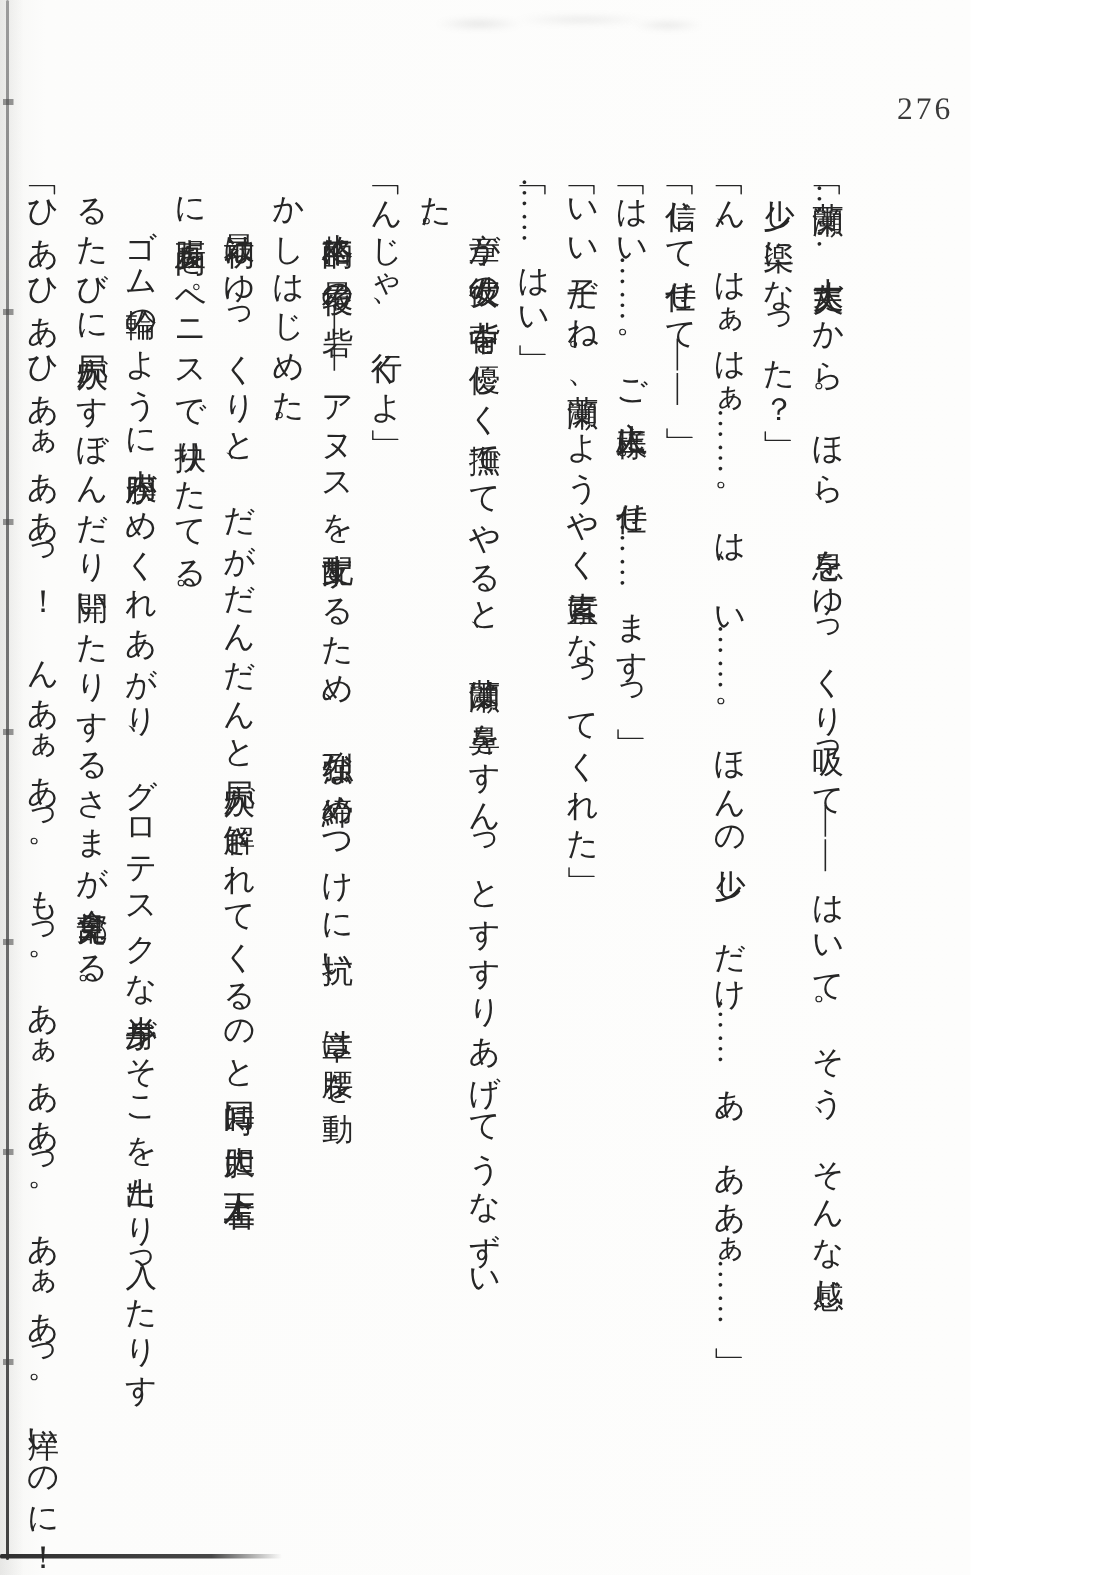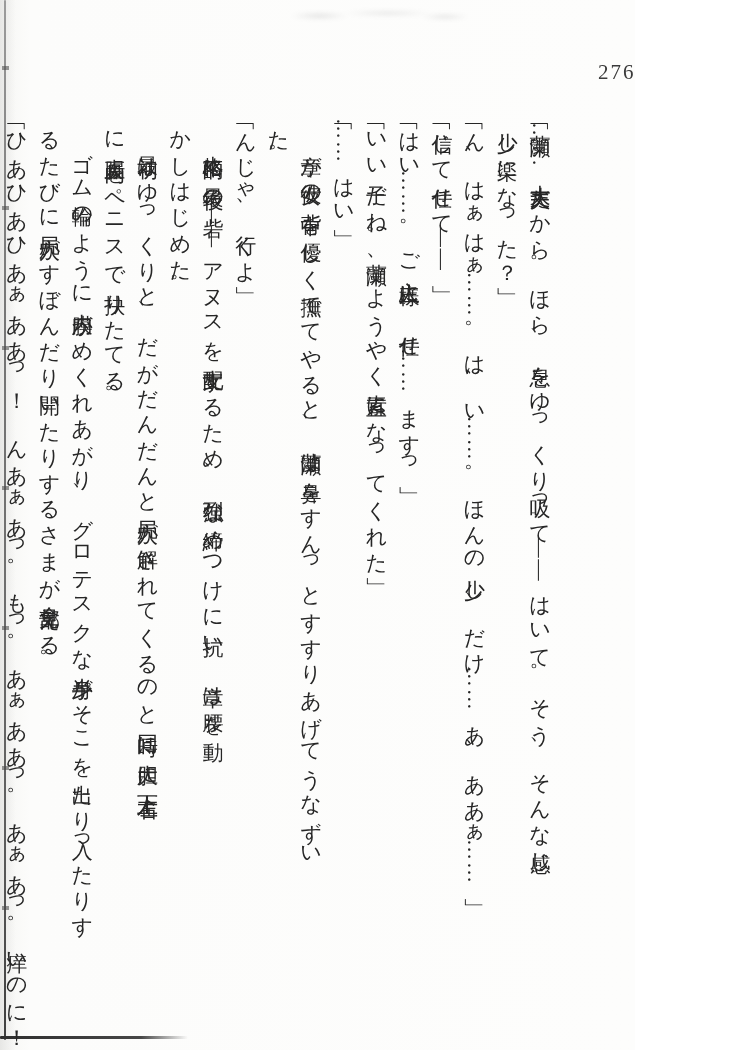--- a/index.html
+++ b/index.html
@@ -7,20 +7,21 @@
     padding: 0;
     background: #ffffff;
   }
   .page {
     position: relative;
     width: 635px;
     height: 1050px;
     background: linear-gradient(to right, #f6f6f4 0px, #fcfcfb 30px, #fdfdfc 100%);
     overflow: hidden;
     font-family: "Liberation Serif", "DejaVu Serif", serif;
+    padding-left: 12px;
   }
   
   .page-number {
     position: absolute;
     top: 60px;
     left: 598px;
     font-size: 21px;
     letter-spacing: 2px;
     color: #3b3b3b;
   }

